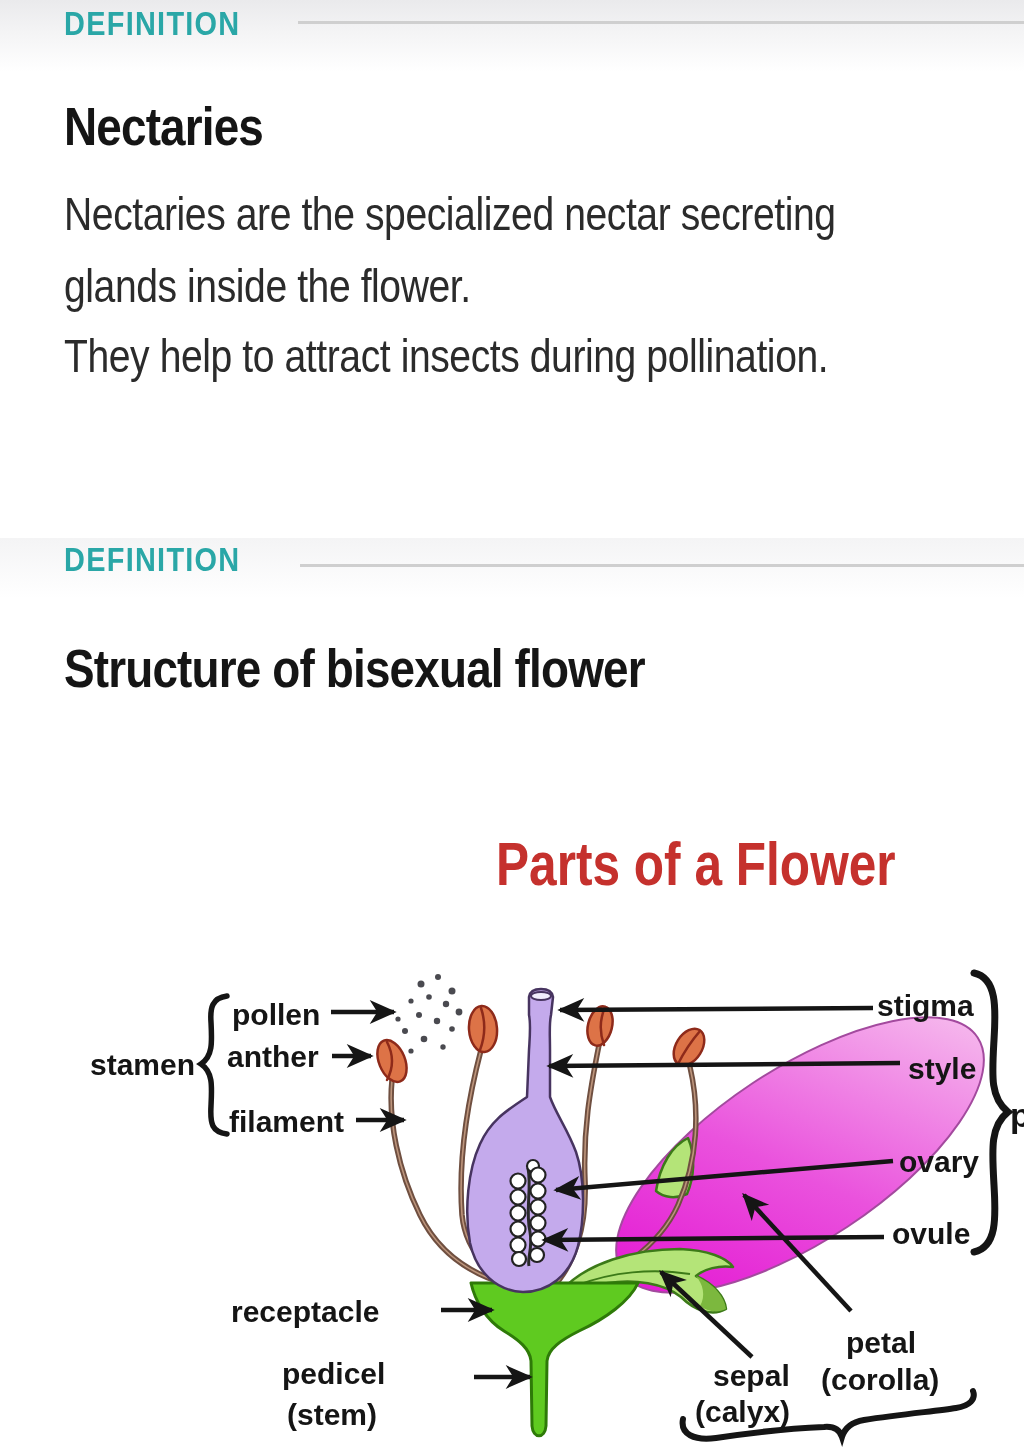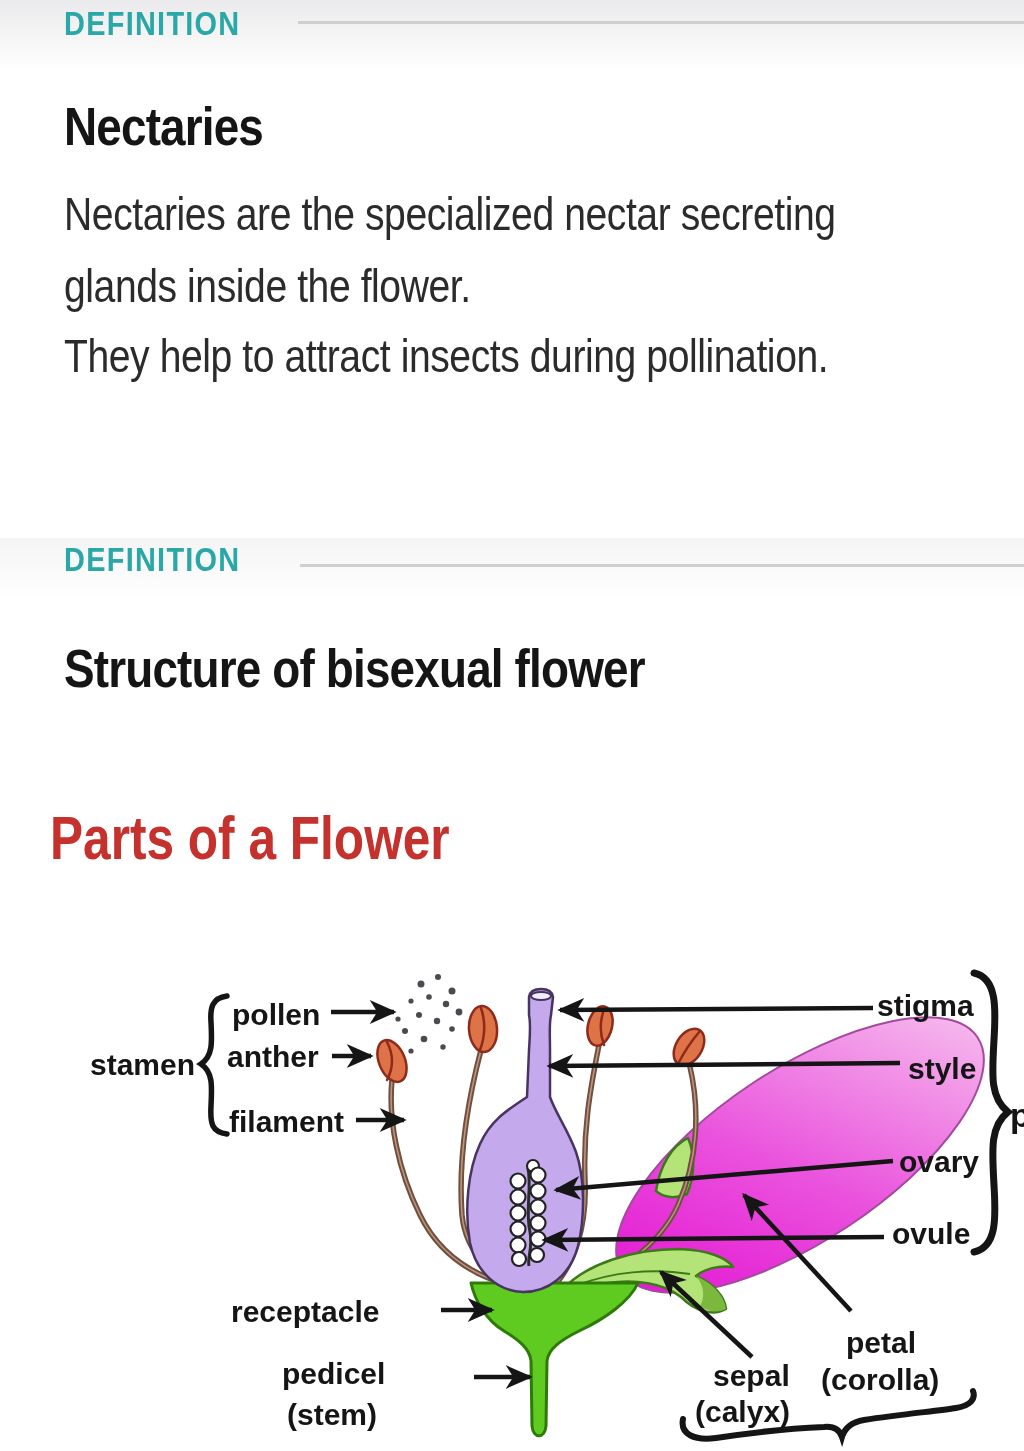--- a/index.html
+++ b/index.html
@@ -20,21 +20,21 @@
   .h1{
     position:absolute;left:64px;color:#151515;font-size:54px;font-weight:700;
     letter-spacing:-1px;line-height:1;transform:scaleX(.85);transform-origin:0 50%;
     white-space:nowrap;
   }
   .body-line{
     position:absolute;left:64px;color:var(--body-ink,#2b2b2b);font-size:46px;
     font-weight:400;letter-spacing:-.5px;line-height:1.1;transform:scaleX(.85);
     transform-origin:0 50%;white-space:nowrap;
   }
-  .fig-title-wrap{position:absolute;left:0;top:807px;width:946px;text-align:left;}
+  .fig-title-wrap{position:absolute;left:0;top:833px;width:946px;text-align:right;}
   .fig-title{
     display:inline-block;color:var(--fig-red,#c5312d);font-size:62px;font-weight:700;
     letter-spacing:0;line-height:1;transform:scaleX(.8);transform-origin:50% 50%;
     white-space:nowrap;
   }
   svg.diagram{position:absolute;left:0;top:941px;}
   .fil{stroke:var(--filament,#6f4f40);stroke-width:5.5;fill:none;stroke-linecap:round;}
   .filhi{stroke:#bd957c;stroke-width:1.6;fill:none;stroke-linecap:round;}
   .anther{fill:var(--anther-fill,#dd7347);stroke:var(--anther-line,#8e2a1a);stroke-width:2.5;}
   .slit{stroke:var(--anther-line,#8e2a1a);stroke-width:2.5;fill:none;stroke-linecap:round;}

